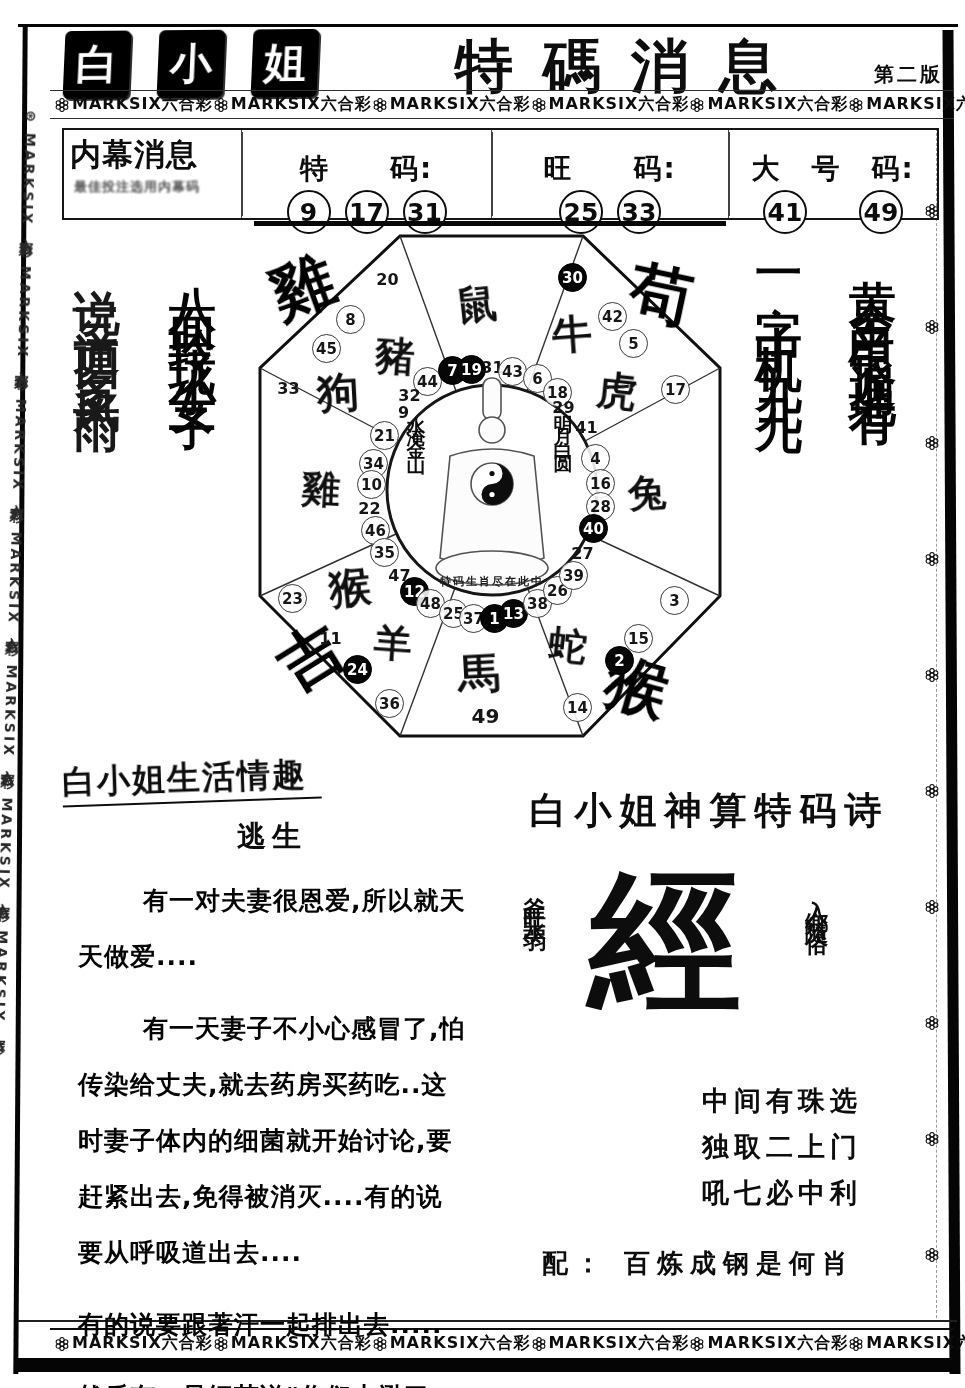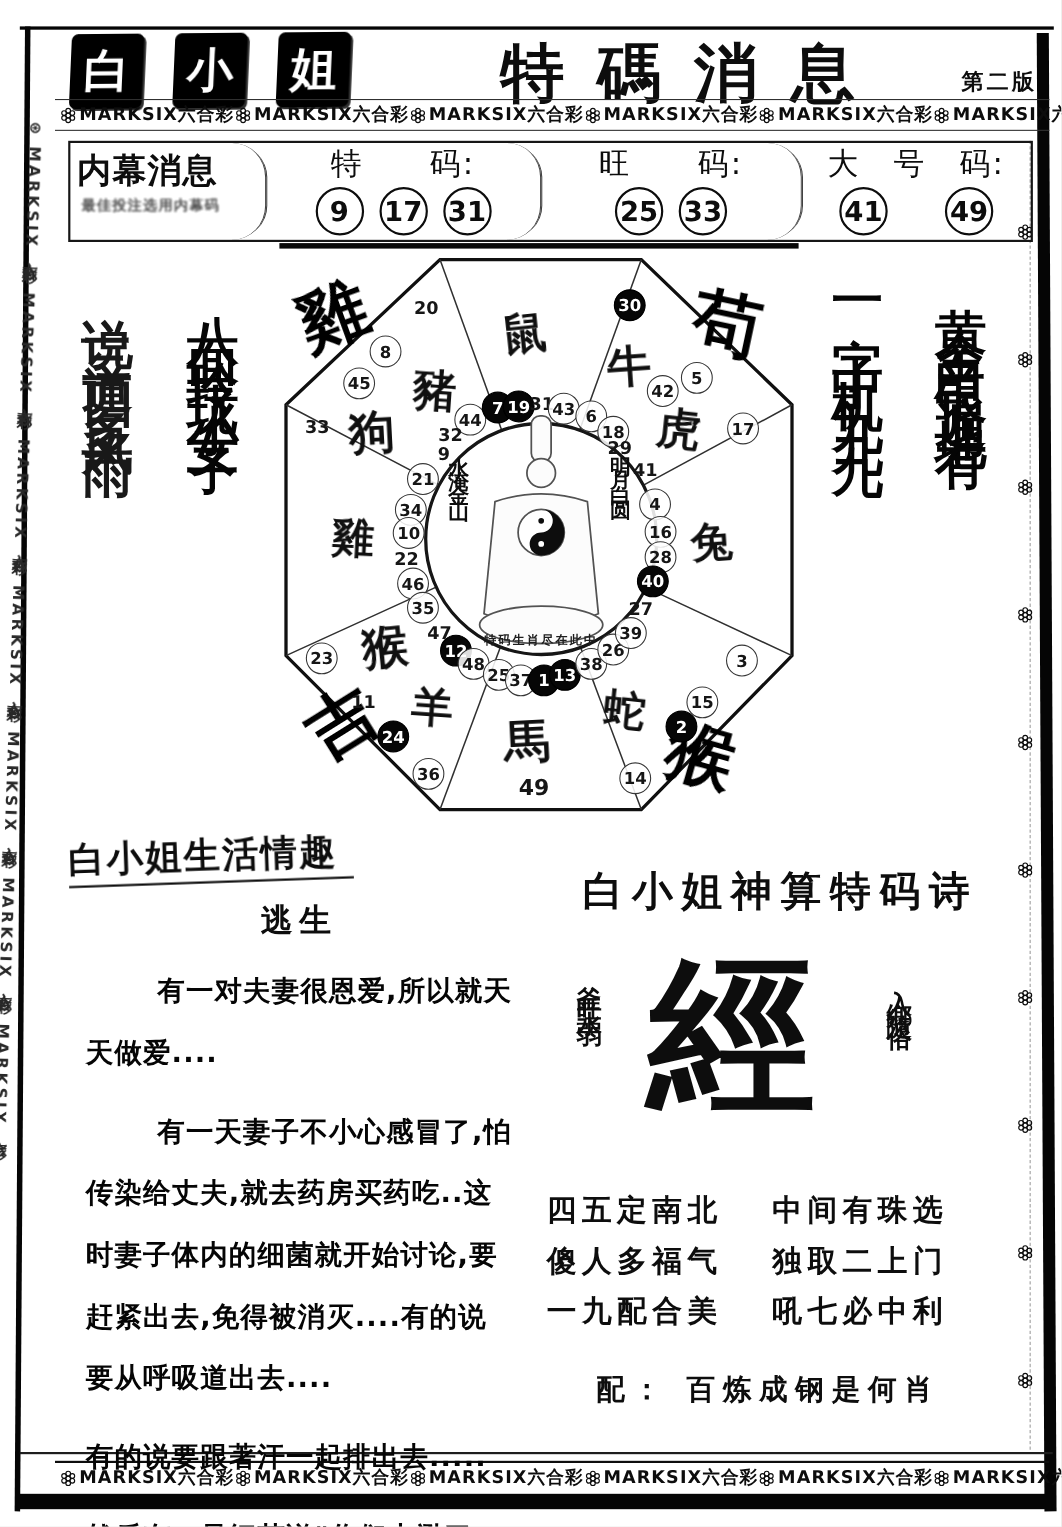--- a/index.html
+++ b/index.html
@@ -25,25 +25,25 @@
   .title{position:absolute;left:455px;top:28px;font-size:58px;font-weight:900;letter-spacing:30px;white-space:nowrap;}
   .edition{position:absolute;left:874px;top:42px;font-size:20px;font-weight:700;letter-spacing:3px;margin-top:19px;}
   .band{position:absolute;left:50px;width:896px;display:flex;justify-content:space-between;align-items:center;
         border-top:1px solid #333;border-bottom:1px solid #333;padding:3px 4px;}
   .band.top{top:90px;}
   .band.bot{top:1328px;border-top:2px solid #111;border-bottom:0;}
   .band-item{display:inline-flex;align-items:center;gap:2px;font-size:16px;font-weight:900;
         letter-spacing:1px;white-space:nowrap;filter:blur(.25px);}
   
   .tips{position:absolute;left:62px;top:128px;width:873px;height:88px;border:2px solid #1a1a1a;display:flex;}
-  .tips-cell{position:relative;height:100%;box-sizing:border-box;border-right:1px solid #444;box-shadow:3px 0 0 -2px #444;border-radius:31px;}
+  .tips-cell{position:relative;height:100%;box-sizing:border-box;border-right:1px solid #444;box-shadow:3px 0 0 -2px #444;}
   .tips-cell:last-child{border-right:0;box-shadow:none;}
   .inside-label{font-size:31px;font-weight:900;letter-spacing:1px;margin:4px 0 0 6px;filter:blur(.4px);}
   .inside-sub{font-size:13px;font-weight:700;color:#222;margin:2px 0 0 10px;filter:blur(1.2px);opacity:.8;letter-spacing:1px;}
-  .tip-label{font-size:28px;font-weight:400;text-align:center;margin-top:0;letter-spacing:2px;white-space:pre;}
+  .tip-label{font-size:28px;font-weight:700;text-align:center;margin-top:20px;letter-spacing:2px;white-space:pre;}
   .tip-circles{display:flex;justify-content:center;gap:14px;margin-top:2px;}
   .tip-circles.wide{gap:52px;}
   .num-circle{width:40px;height:40px;border:2.5px solid #111;border-radius:50%;display:flex;align-items:center;
         justify-content:center;font-size:25px;font-weight:800;background:#fff;}
   
   .couplet{position:absolute;writing-mode:vertical-rl;text-orientation:upright;font-weight:900;
         font-size:47px;letter-spacing:20px;color:#0a0a0a;filter:blur(.3px);}
   .couplet.faded{filter:blur(.5px) opacity(.92);}
   
   .wheel{position:absolute;left:258px;top:228px;width:464px;height:512px;}
@@ -503,21 +503,21 @@
         <div class="wnum p big" style="left: 214px; top: 474px;">49</div>
         <div class="wnum c" style="left: 305px; top: 465px;">14</div>
         <div class="wnum f" style="left: 347px; top: 418px;">2</div>
         <div class="wnum c" style="left: 366px; top: 396px;">15</div>
         <div class="wnum c" style="left: 402px; top: 358px;">3</div>
         <div class="wnum f" style="left: 180px; top: 128px;">7</div>
         <div class="wnum f" style="left: 199px; top: 127px;">19</div>
         <div class="wnum p" style="left: 221px; top: 126px;">31</div>
         <div class="wnum c" style="left: 240px; top: 129px;">43</div>
         <div class="wnum f" style="left: 300px; top: 35px;">30</div>
-        <div class="wnum c" style="left: 330px; top: 74px; margin-top: 39px;">42</div>
+        <div class="wnum c" style="left: 340px; top: 74px;">42</div>
         <div class="wnum c" style="left: 361px; top: 101px;">5</div>
         <div class="wnum c" style="left: 265px; top: 136px;">6</div>
         <div class="wnum c" style="left: 285px; top: 150px;">18</div>
         <div class="wnum p" style="left: 292px; top: 166px;">29</div>
         <div class="wnum p" style="left: 315px; top: 186px;">41</div>
         <div class="wnum c" style="left: 403px; top: 147px;">17</div>
         <div class="wnum c" style="left: 323px; top: 216px;">4</div>
         <div class="wnum c" style="left: 328px; top: 241px;">16</div>
         <div class="wnum c" style="left: 328px; top: 264px;">28</div>
         <div class="wnum f" style="left: 321px; top: 286px;">40</div>
@@ -545,25 +545,20 @@
       <p class="ind">有一天妻子不小心感冒了,怕传染给丈夫,就去药房买药吃..这时妻子体内的细菌就开始讨论,要赶紧出去,免得被消灭....有的说要从呼吸道出去....</p>
       <p>有的说要跟著汗一起排出去.....</p>
       <p>然后有一只细菌说"你们太逊了,我要搭今晚九点半的潜水艇出去呢!!!</p>
     </div>
   </div>
 
   <div class="poem-title">白小姐神算特码诗</div>
   <div class="poem-note l">釜旺水弱</div>
   <div class="poem-big">經</div>
   <div class="poem-note r">入鄉隨俗</div>
-  <div class="poem-lines l">
-    <p>四五定南北</p>
-    <p>傻人多福气</p>
-    <p>一九配合美</p>
-  </div>
   <div class="poem-lines r">
     <p>中间有珠选</p>
     <p>独取二上门</p>
     <p>吼七必中利</p>
   </div>
   <div class="poem-footer">配： 百炼成钢是何肖</div>
 
 </div>
 
 </body></html>

